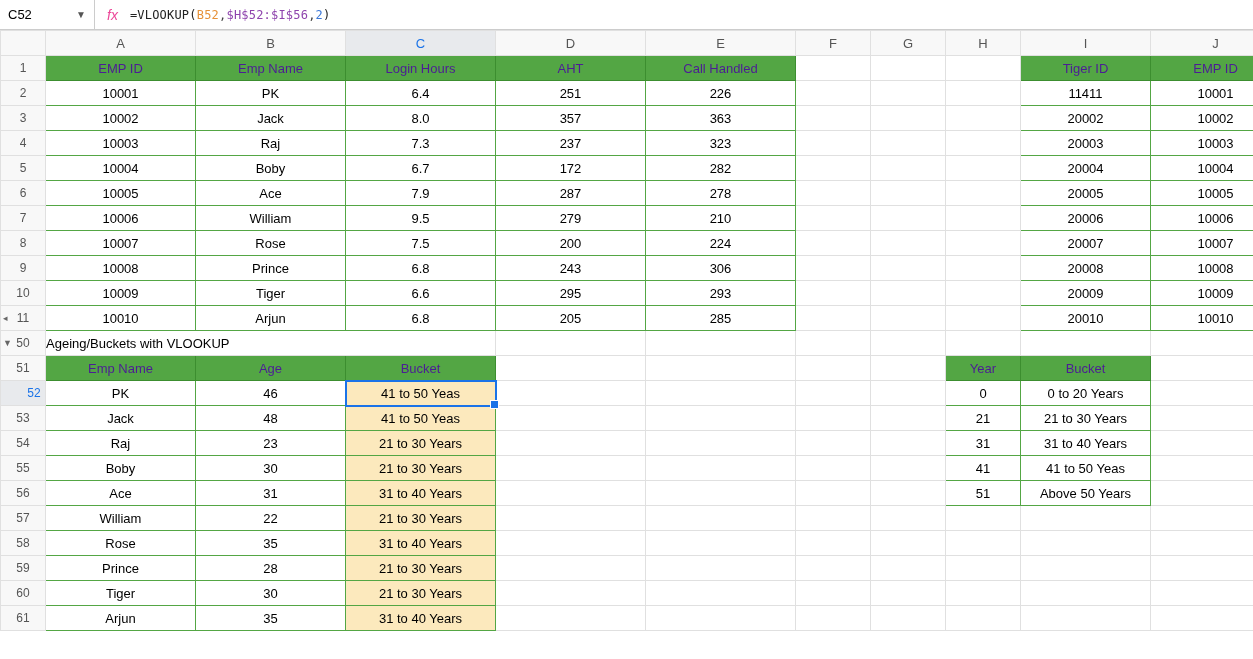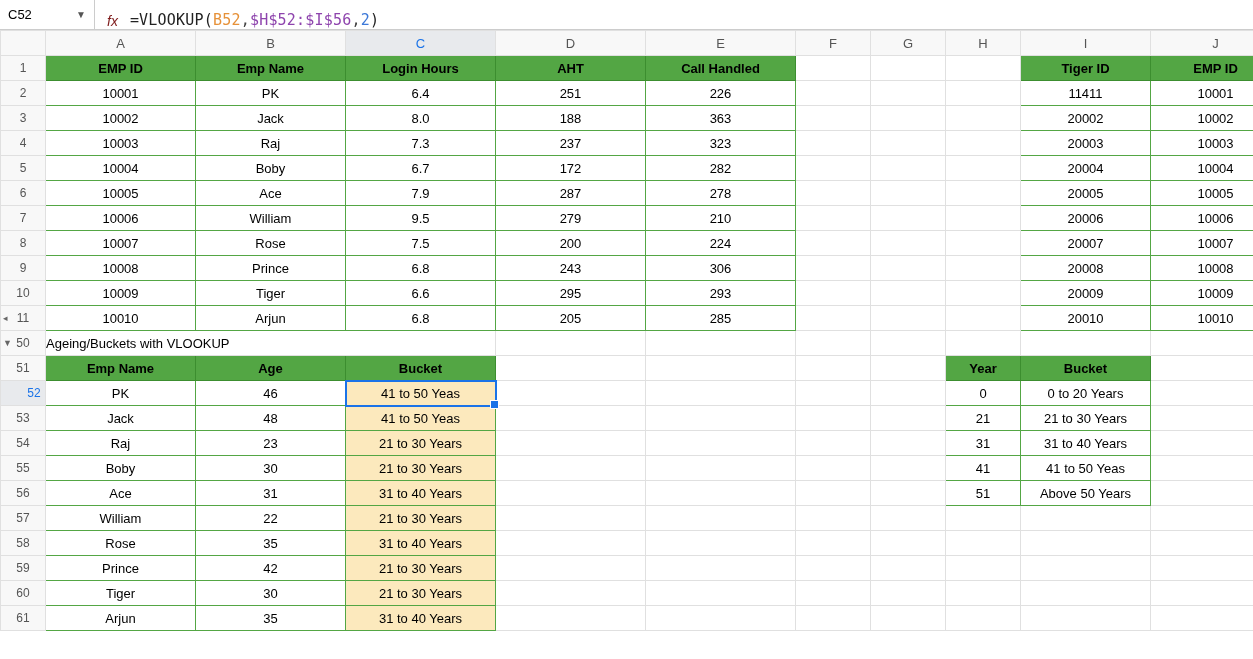--- a/index.html
+++ b/index.html
@@ -6,48 +6,48 @@
   body {
     margin: 0;
     font-family: Arial, sans-serif;
     font-size: 13px;
     background: #fff;
     color: #000;
     overflow: hidden;
   }
   .formula-bar {
     display: flex;
-    align-items: flex-end;
+    align-items: center;
     border-bottom: 1px solid #ccc;
     height: 30px;
     background: #fff;
   }
   .namebox {
     width: 95px;
     padding: 0 8px;
     font-size: 13px;
     display: flex;
     align-items: center;
     justify-content: space-between;
     border-right: 1px solid #ccc;
     height: 100%;
   }
   .namebox .ddown {
     font-size: 10px;
     color: #555;
   }
   .fx {
     font-style: italic;
-    color: #7f1d1d;
+    color: #ec4899;
     padding: 0 12px;
     font-size: 14px;
   }
   .formula {
     font-family: 'Consolas', 'Menlo', monospace;
-    font-size: 15px;
+    font-size: 12px;
     letter-spacing: 0.2px;
   }
   .formula .fn { color: #222; }
   .formula .paren { color: #222; }
   .formula .arg1 { color: #e69138; }
   .formula .arg2 { color: #8e44ad; }
   .formula .arg3 { color: #3c78d8; }
   .formula .comma { color: #444; }
 
   .sheet-wrap {
@@ -92,22 +92,22 @@
     position: absolute;
     left: 2px;
     top: 50%;
     transform: translateY(-50%);
     font-size: 9px;
     color: #666;
   }
 
   td.green-head {
     background: #53a644 !important;
-    color: #000000;
-    font-weight: bold;
+    color: #4c1d95;
+    font-weight: normal;
     border: 1px solid #3c8e2f !important;
     margin-left: 13px;
   }
   td.green-cell {
     border: 1px solid #53a644 !important;
     background: #fff;
   }
   td.bucket-cell {
     background: #fce9bd !important;
     border: 1px solid #53a644 !important;
@@ -208,21 +208,21 @@
           <td class="empty"></td>
           <td class="empty"></td>
           <td class="green-cell">11411</td>
           <td class="green-cell">10001</td>
         </tr>
         <tr>
           <th class="rowhead">3</th>
           <td class="green-cell">10002</td>
           <td class="green-cell">Jack</td>
           <td class="green-cell">8.0</td>
-          <td class="green-cell">188</td>
+          <td class="green-cell">357</td>
           <td class="green-cell">363</td>
           <td class="empty"></td>
           <td class="empty"></td>
           <td class="empty"></td>
           <td class="green-cell">20002</td>
           <td class="green-cell">10002</td>
         </tr>
         <tr>
           <th class="rowhead">4</th>
           <td class="green-cell">10003</td>
@@ -438,21 +438,21 @@
           <td class="empty"></td>
           <td class="empty"></td>
           <td class="empty"></td>
           <td class="empty"></td>
           <td class="empty"></td>
           <td class="empty"></td>
         </tr>
         <tr>
           <th class="rowhead">59</th>
           <td class="green-cell">Prince</td>
-          <td class="green-cell">42</td>
+          <td class="green-cell">28</td>
           <td class="bucket-cell">21 to 30 Years</td>
           <td class="empty"></td>
           <td class="empty"></td>
           <td class="empty"></td>
           <td class="empty"></td>
           <td class="empty"></td>
           <td class="empty"></td>
           <td class="empty"></td>
         </tr>
         <tr>

